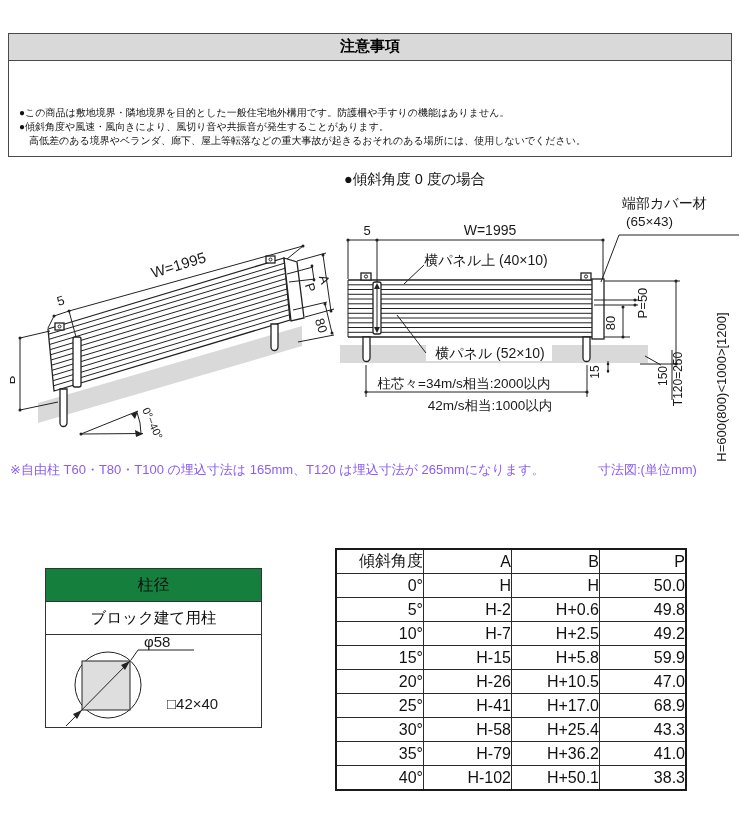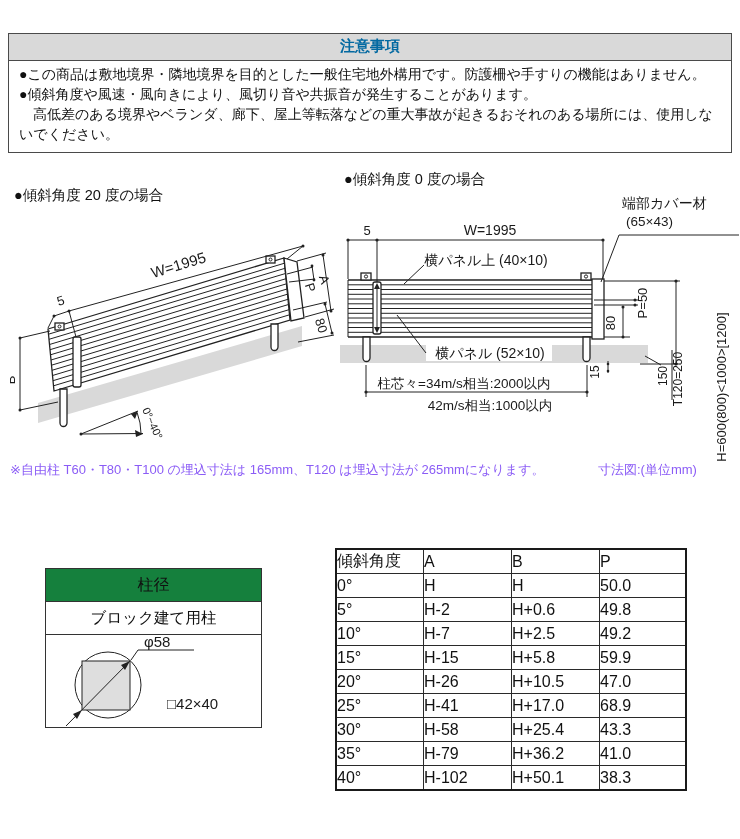--- a/index.html
+++ b/index.html
@@ -2,61 +2,60 @@
 <html><head>
 <meta charset="utf-8">
 <style>
   html,body{margin:0;padding:0;background:#fff;}
   .page{position:relative;width:740px;height:839px;background:#ffffff;overflow:hidden;
         font-family:"Liberation Sans","DejaVu Sans",sans-serif;color:#1a1a1a;}
   .abs{position:absolute;}
   
   .caution{left:8px;top:33px;width:722px;border:1px solid #4a4a4a;background:#fff;}
   .caution-title{background:#d9d9d9;border-bottom:1px solid #4a4a4a;text-align:center;
-                 font-weight:bold;font-size:15px;padding:3px 0 4px;color:#0369a1;}
-  .caution-body{padding:4px 10px 7px;font-size:14px;line-height:1.42;color:#111;}
+                 font-weight:bold;font-size:15px;padding:3px 0 4px;color:#000000;}
+  .caution-body{padding:4px 10px 7px;font-size:10px;line-height:1.42;color:#111;margin-top:41px;}
   
   .dg-title{font-size:14.5px;color:#111;white-space:nowrap;}
   
   svg{display:block;}
   svg text{fill:#1a1a1a;font-family:"Liberation Sans","DejaVu Sans",sans-serif;}
   .ln{stroke:#222;stroke-width:1;fill:none;}
   .ln-thick{stroke:#222;stroke-width:1.5;fill:none;}
   .dot{fill:#222;stroke:none;}
   .wh{fill:#ffffff;stroke:#222;stroke-width:1.3;}
   .gray{fill:#d9d9d9;stroke:none;}
   .arr{fill:#222;stroke:none;}
   
   .note{font-size:13px;color:#8b5cf6;white-space:nowrap;}
   
   .pillar{left:45px;top:568px;width:217px;height:160px;border:1px solid #333;box-sizing:border-box;background:#fff;}
   .pillar-header{height:32px;line-height:32px;text-align:center;font-size:16px;background:#15803d;
                  border-bottom:1px solid #333;color:#111;}
   .pillar-type{height:32px;line-height:32px;text-align:center;font-size:15.5px;border-bottom:1px solid #333;color:#111;}
   
   .spec-table{left:335px;top:548px;border-collapse:collapse;background:#fff;border:2px solid #1a1a1a;}
-  .spec-table td{border:1px solid #2a2a2a;text-align:left;vertical-align:middle;
+  .spec-table td{border:1px solid #2a2a2a;text-align:right;vertical-align:middle;
                  font-size:16px;color:#111;height:23px;padding:0;}
   .col0{width:86px;} .col1{width:87px;} .col2{width:87px;} .col3{width:85px;}
 </style>
 </head>
 <body>
 
 <div class="page">
 
   <div class="abs caution">
     <div class="caution-title">注意事項</div>
     <div class="caution-body">
       <div>●この商品は敷地境界・隣地境界を目的とした一般住宅地外構用です。防護柵や手すりの機能はありません。</div>
       <div>●傾斜角度や風速・風向きにより、風切り音や共振音が発生することがあります。</div>
       <div>　高低差のある境界やベランダ、廊下、屋上等転落などの重大事故が起きるおそれのある場所には、使用しないでください。</div>
     </div>
   </div>
 
-  <div class="abs dg-title" style="left:14px;top:186px;">●傾斜角度 20 度の場合</div>
   <div class="abs dg-title" style="left:344px;top:170px;">●傾斜角度 0 度の場合</div>
 
   <svg class="abs" style="left:10px;top:190px;" width="330" height="260" viewBox="0 0 330 260">
 
     <polygon class="gray" points="28,213 292,136 292,156 28,233"></polygon>
 
     <g>
       <polygon class="wh" points="38,139 274,68 280,130 44,201"></polygon>
       <g class="ln" stroke-width="0.8">
         <line x1="38.5" y1="144.2" x2="274.5" y2="73.2"></line>

